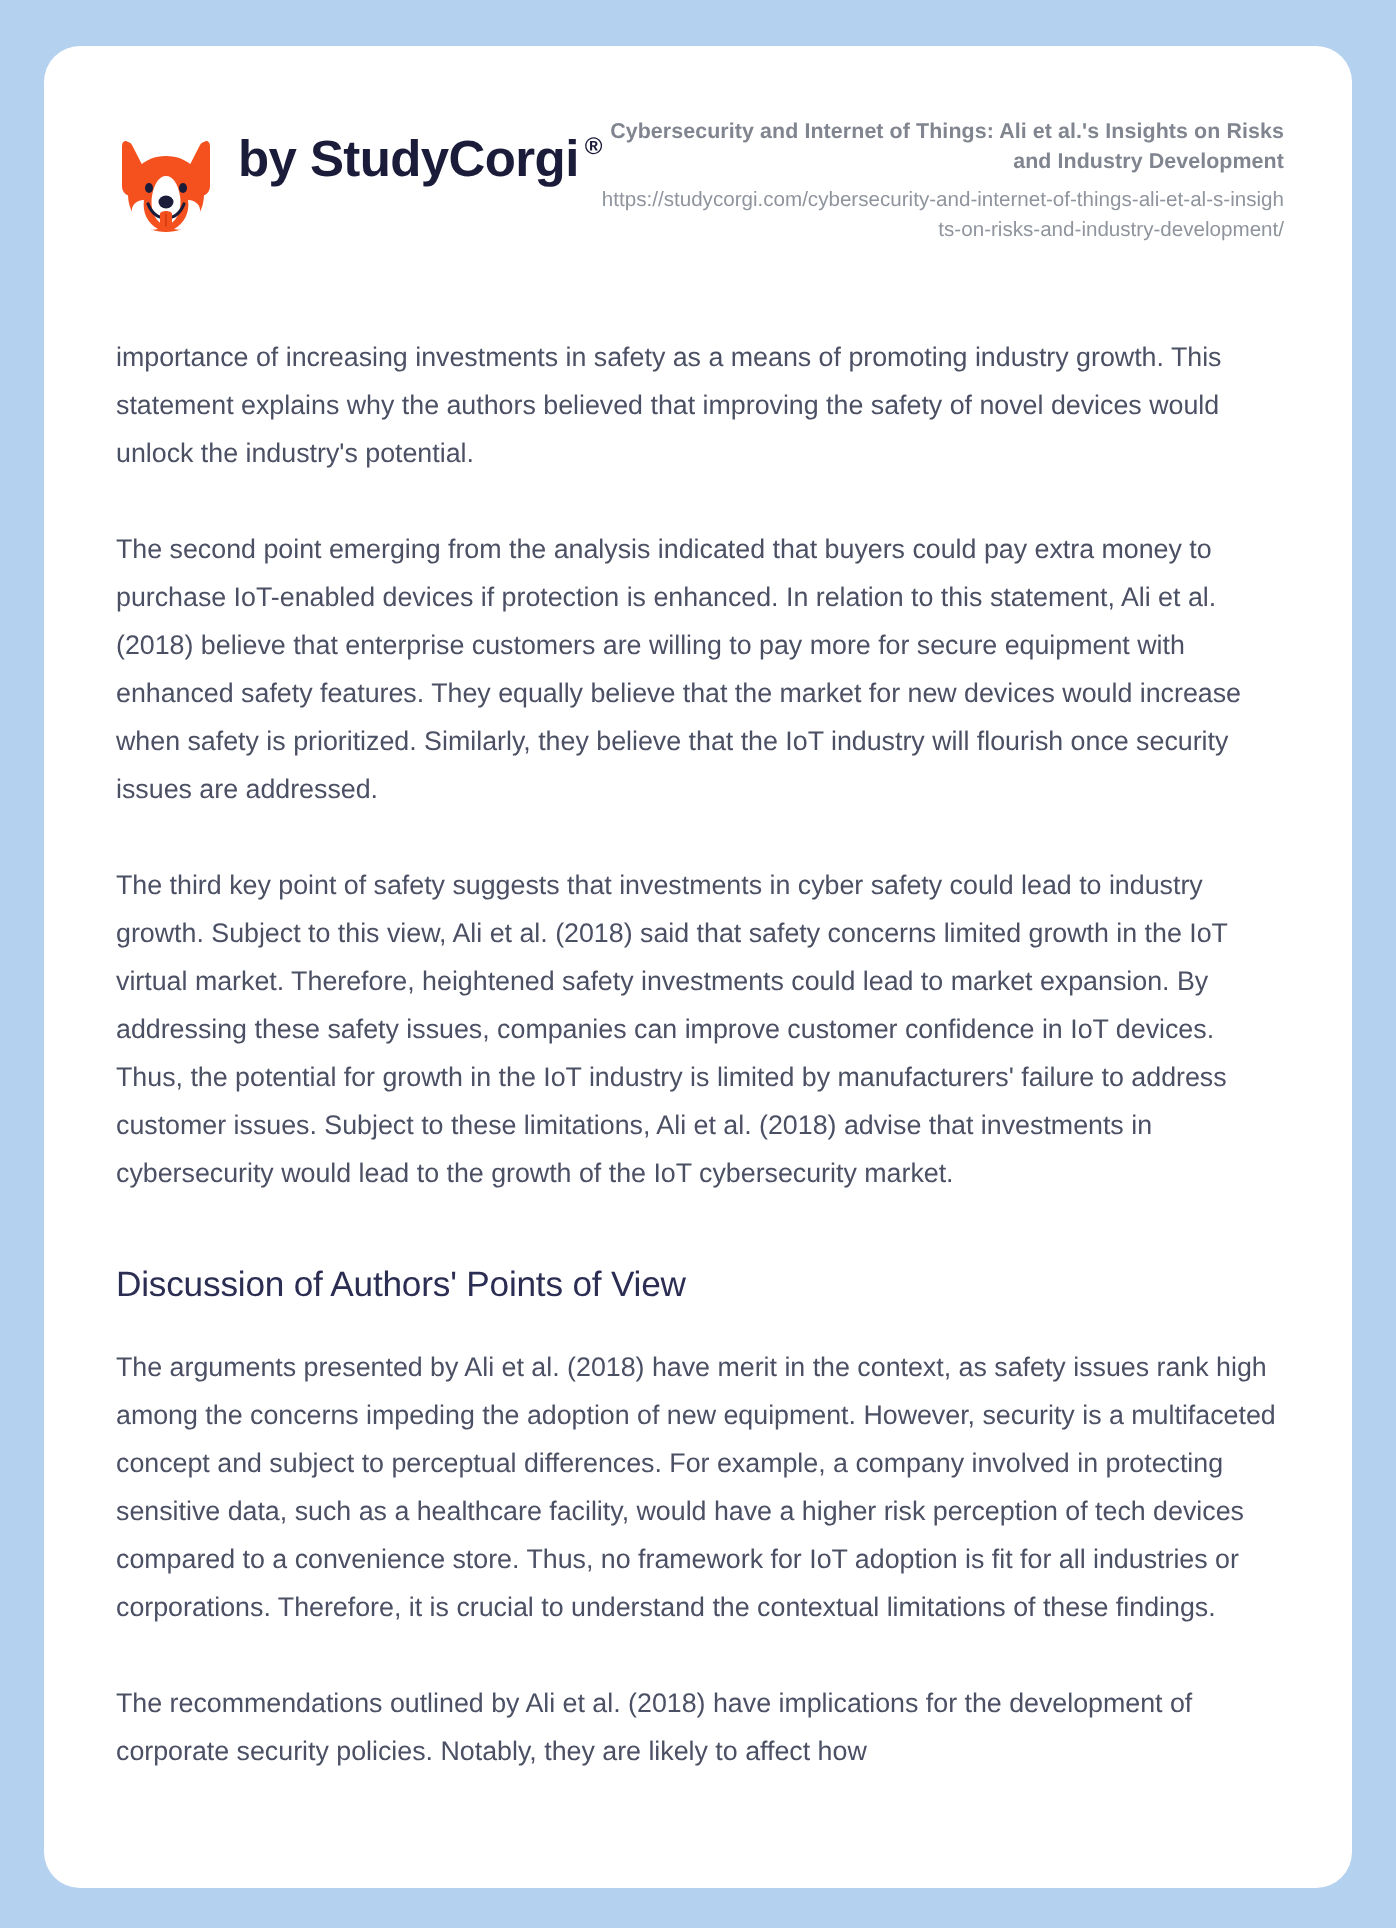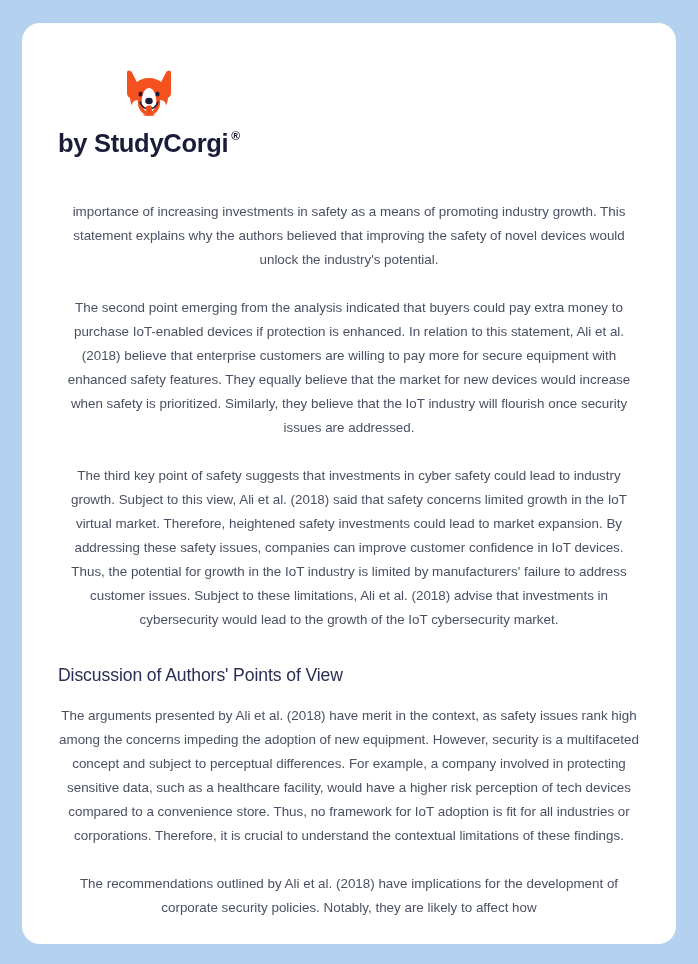--- a/index.html
+++ b/index.html
@@ -36,24 +36,22 @@
   .doc-header {
     display: flex;
     align-items: flex-start;
     justify-content: space-between;
     padding: 33px 34px 0 36px;
     box-sizing: border-box;
   }
 
   .brand {
     display: flex;
-    align-items: center;
     gap: 11px;
     padding-top: 12px;
-    flex-direction: column;
   }
 
   .brand-mark {
     width: 50px;
     height: 52px;
     flex: 0 0 auto;
     display: block;
   }
 
   .brand-text {
@@ -102,21 +100,21 @@
     padding: 0 36px 0 36px;
     margin-top: 43px;
     box-sizing: border-box;
   }
 
   .para {
     font-size: 13.4px;
     line-height: 24px;
     color: #4c5064;
     margin: 0 0 24px 0;
-    text-align: center;
+    text-align: left;
   }
 
   .para:last-child {
     margin-bottom: 0;
   }
 
   .section-heading {
     font-size: 17.6px;
     font-weight: normal;
     color: #2b2d52;
@@ -154,20 +152,24 @@
 
           <path d="M44 78 C44 74 56 74 56 78 L56 88 C56 93 44 93 44 88 Z" fill="#f4511e"></path>
           <path d="M50 78 L50 90" stroke="#d2390f" stroke-width="1.6" stroke-linecap="round"></path>
         </svg>
         <span class="brand-text">
           <span>by StudyCorgi</span>
           <span class="brand-reg">®</span>
         </span>
       </div>
 
+      <div class="doc-meta">
+        <div class="doc-title">Cybersecurity and Internet of Things: Ali et al.'s Insights on Risks and Industry Development</div>
+        <div class="doc-url">https://studycorgi.com/cybersecurity-and-internet-of-things-ali-et-al-s-insights-on-risks-and-industry-development/</div>
+      </div>
 
     </div>
 
     <div class="doc-body">
       <p class="para">importance of increasing investments in safety as a means of promoting industry growth. This statement explains why the authors believed that improving the safety of novel devices would unlock the industry's potential.</p>
       <p class="para">The second point emerging from the analysis indicated that buyers could pay extra money to purchase IoT-enabled devices if protection is enhanced. In relation to this statement, Ali et al. (2018) believe that enterprise customers are willing to pay more for secure equipment with enhanced safety features. They equally believe that the market for new devices would increase when safety is prioritized. Similarly, they believe that the IoT industry will flourish once security issues are addressed.</p>
       <p class="para">The third key point of safety suggests that investments in cyber safety could lead to industry growth. Subject to this view, Ali et al. (2018) said that safety concerns limited growth in the IoT virtual market. Therefore, heightened safety investments could lead to market expansion. By addressing these safety issues, companies can improve customer confidence in IoT devices. Thus, the potential for growth in the IoT industry is limited by manufacturers' failure to address customer issues. Subject to these limitations, Ali et al. (2018) advise that investments in cybersecurity would lead to the growth of the IoT cybersecurity market.</p>
       <h2 class="section-heading">Discussion of Authors' Points of View</h2>
       <p class="para">The arguments presented by Ali et al. (2018) have merit in the context, as safety issues rank high among the concerns impeding the adoption of new equipment. However, security is a multifaceted concept and subject to perceptual differences. For example, a company involved in protecting sensitive data, such as a healthcare facility, would have a higher risk perception of tech devices compared to a convenience store. Thus, no framework for IoT adoption is fit for all industries or corporations. Therefore, it is crucial to understand the contextual limitations of these findings.</p>
       <p class="para">The recommendations outlined by Ali et al. (2018) have implications for the development of corporate security policies. Notably, they are likely to affect how</p>

